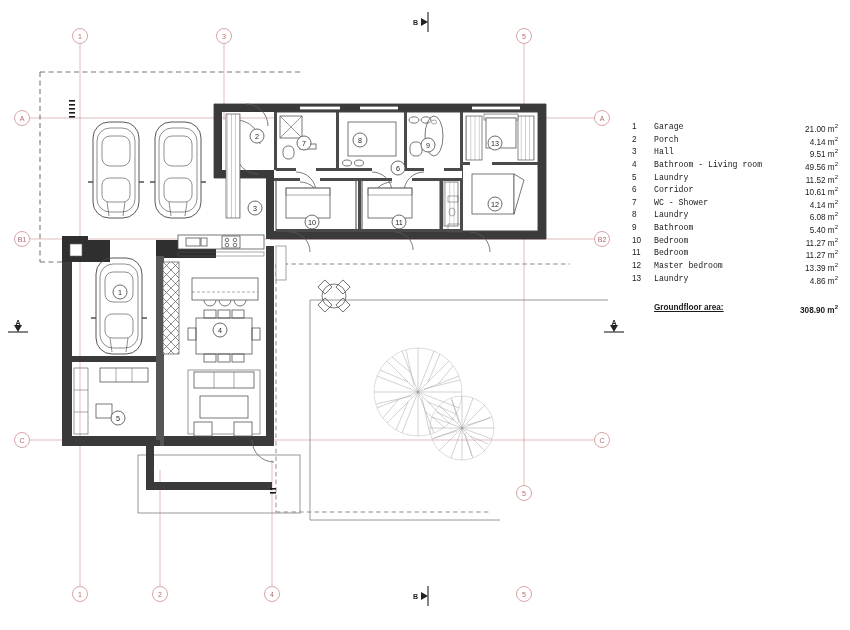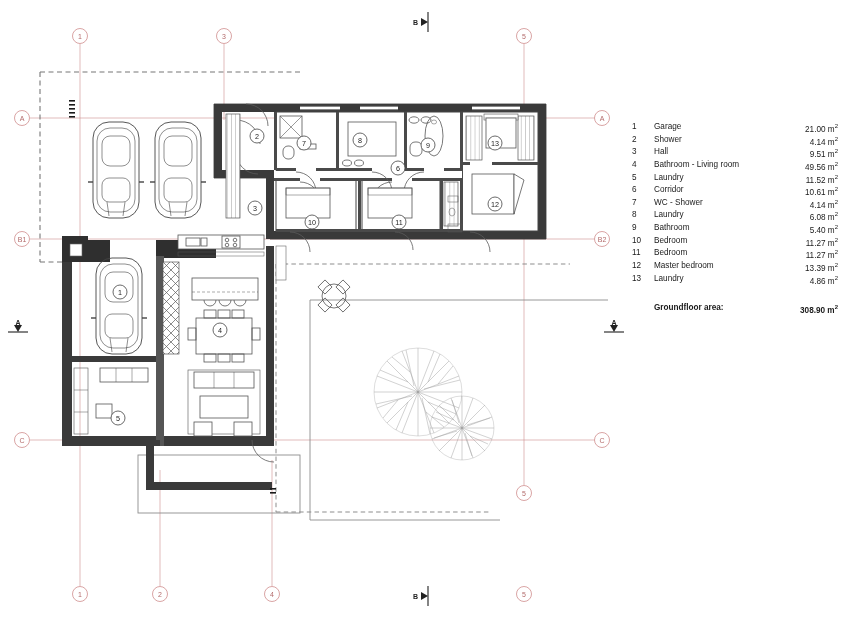--- a/index.html
+++ b/index.html
@@ -13,25 +13,25 @@
 
   
   #legend{
     position:absolute;left:632px;top:122px;width:206px;
     font-family:"Liberation Sans",sans-serif;
     font-size:8.2px;color:#1a1a1a;line-height:9.9px;
   }
   #legend table{border-collapse:collapse;width:100%;}
   #legend td{padding:0;vertical-align:top;white-space:nowrap;}
   td.lg-num{width:22px;text-align:left;}
-  td.lg-name{text-align:left;}
+  td.lg-name{text-align:left;font-family:Liberation Mono, monospace;}
   td.lg-area{text-align:right;width:64px;}
   #legend-total{margin-top:17px;font-weight:bold;font-size:8.2px;}
   #legend-total table{border-collapse:collapse;width:100%;}
-  #legend-total td.tot-label{text-align:left;padding-left:22px;}
+  #legend-total td.tot-label{text-align:left;padding-left:22px;text-decoration:underline;}
   #legend-total td.tot-val{text-align:right;width:64px;}
   .sup{font-size:6px;vertical-align:super;}
 </style>
 </head>
 <body>
 
 <div id="plan-root">
 
   <svg class="plan" viewBox="0 0 850 630">
     <defs>
@@ -482,21 +482,21 @@
   <div id="legend">
     <table>
       <tbody id="legend-body">
           <tr>
             <td class="lg-num">1</td>
             <td class="lg-name">Garage</td>
             <td class="lg-area"><span>21.00 m</span><span class="sup">2</span></td>
           </tr>
           <tr>
             <td class="lg-num">2</td>
-            <td class="lg-name">Shower</td>
+            <td class="lg-name">Porch</td>
             <td class="lg-area"><span>4.14 m</span><span class="sup">2</span></td>
           </tr>
           <tr>
             <td class="lg-num">3</td>
             <td class="lg-name">Hall</td>
             <td class="lg-area"><span>9.51 m</span><span class="sup">2</span></td>
           </tr>
           <tr>
             <td class="lg-num">4</td>
             <td class="lg-name">Bathroom - Living room</td>

